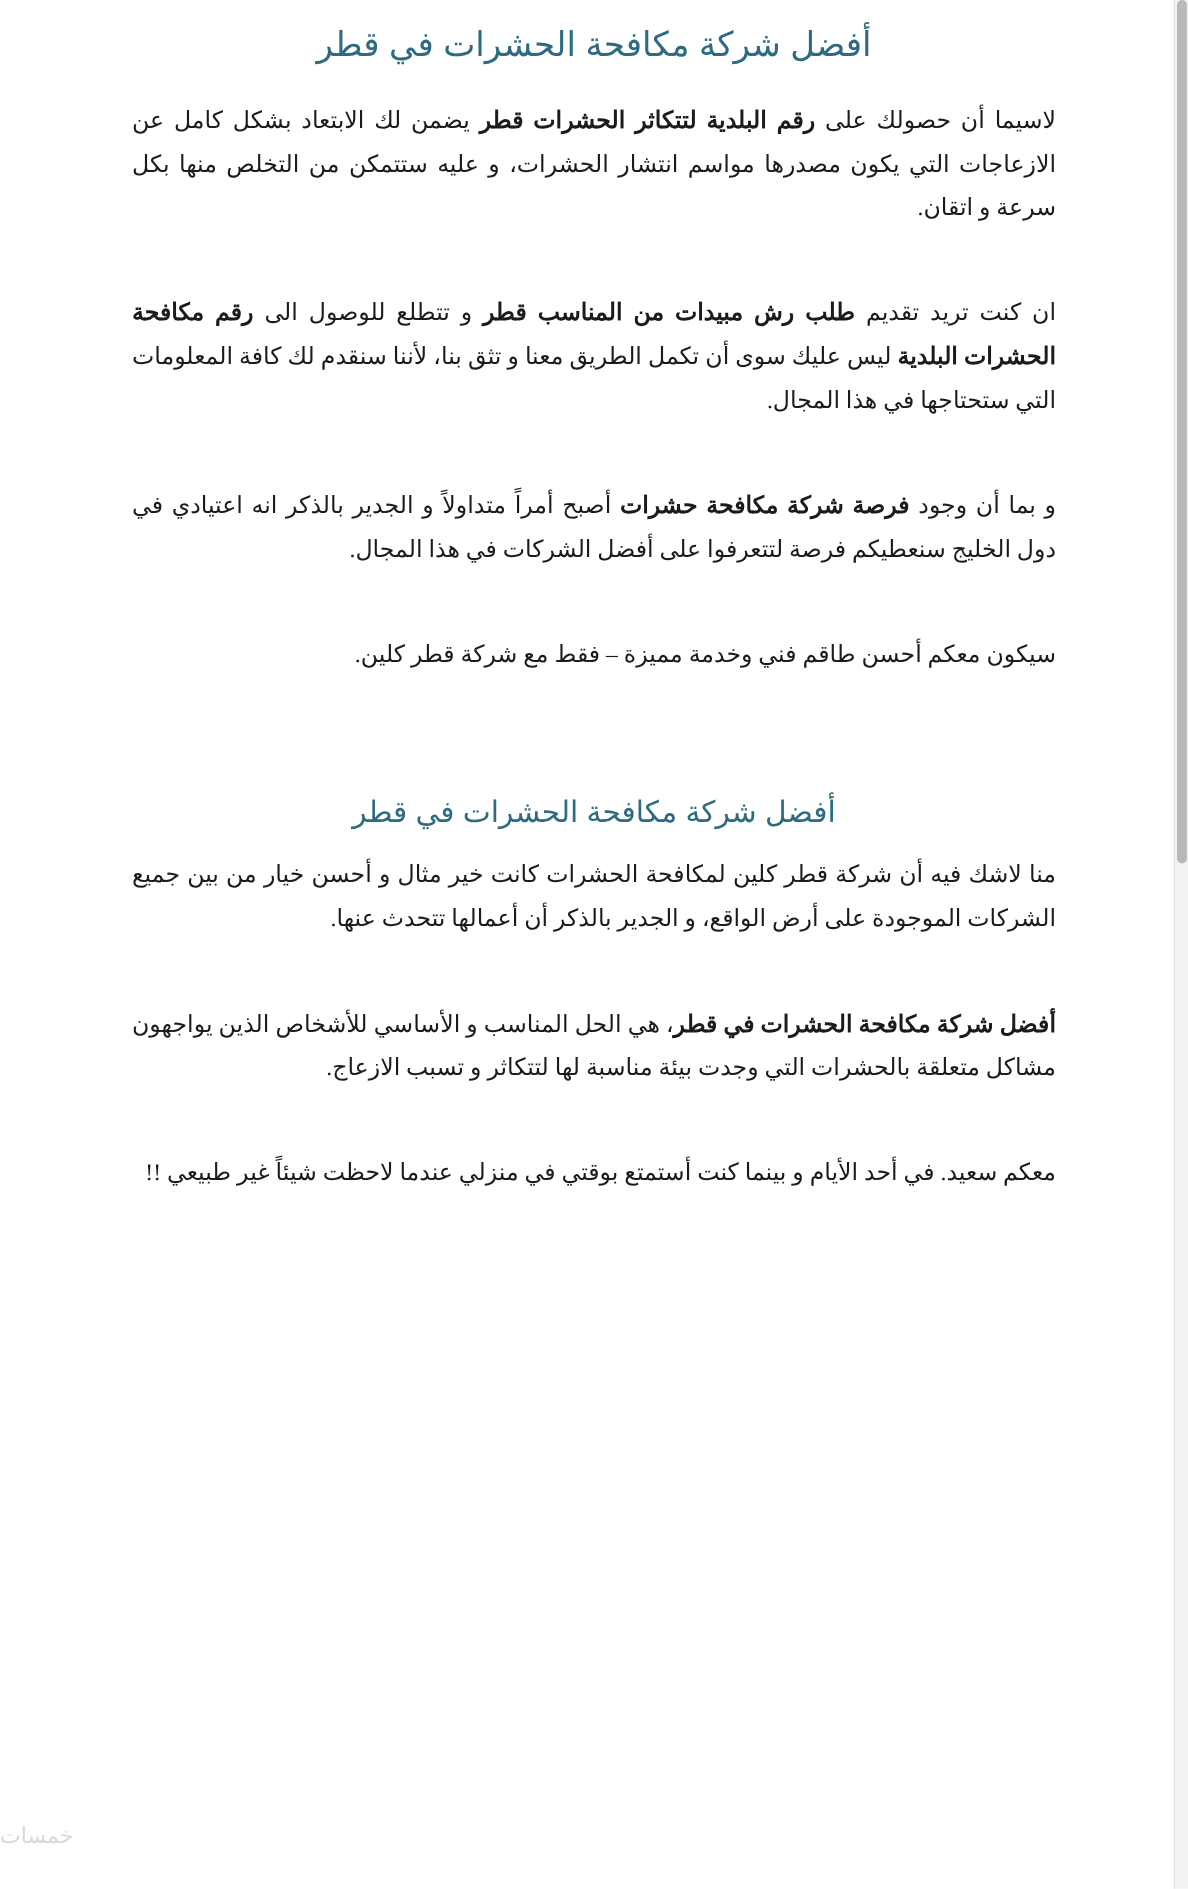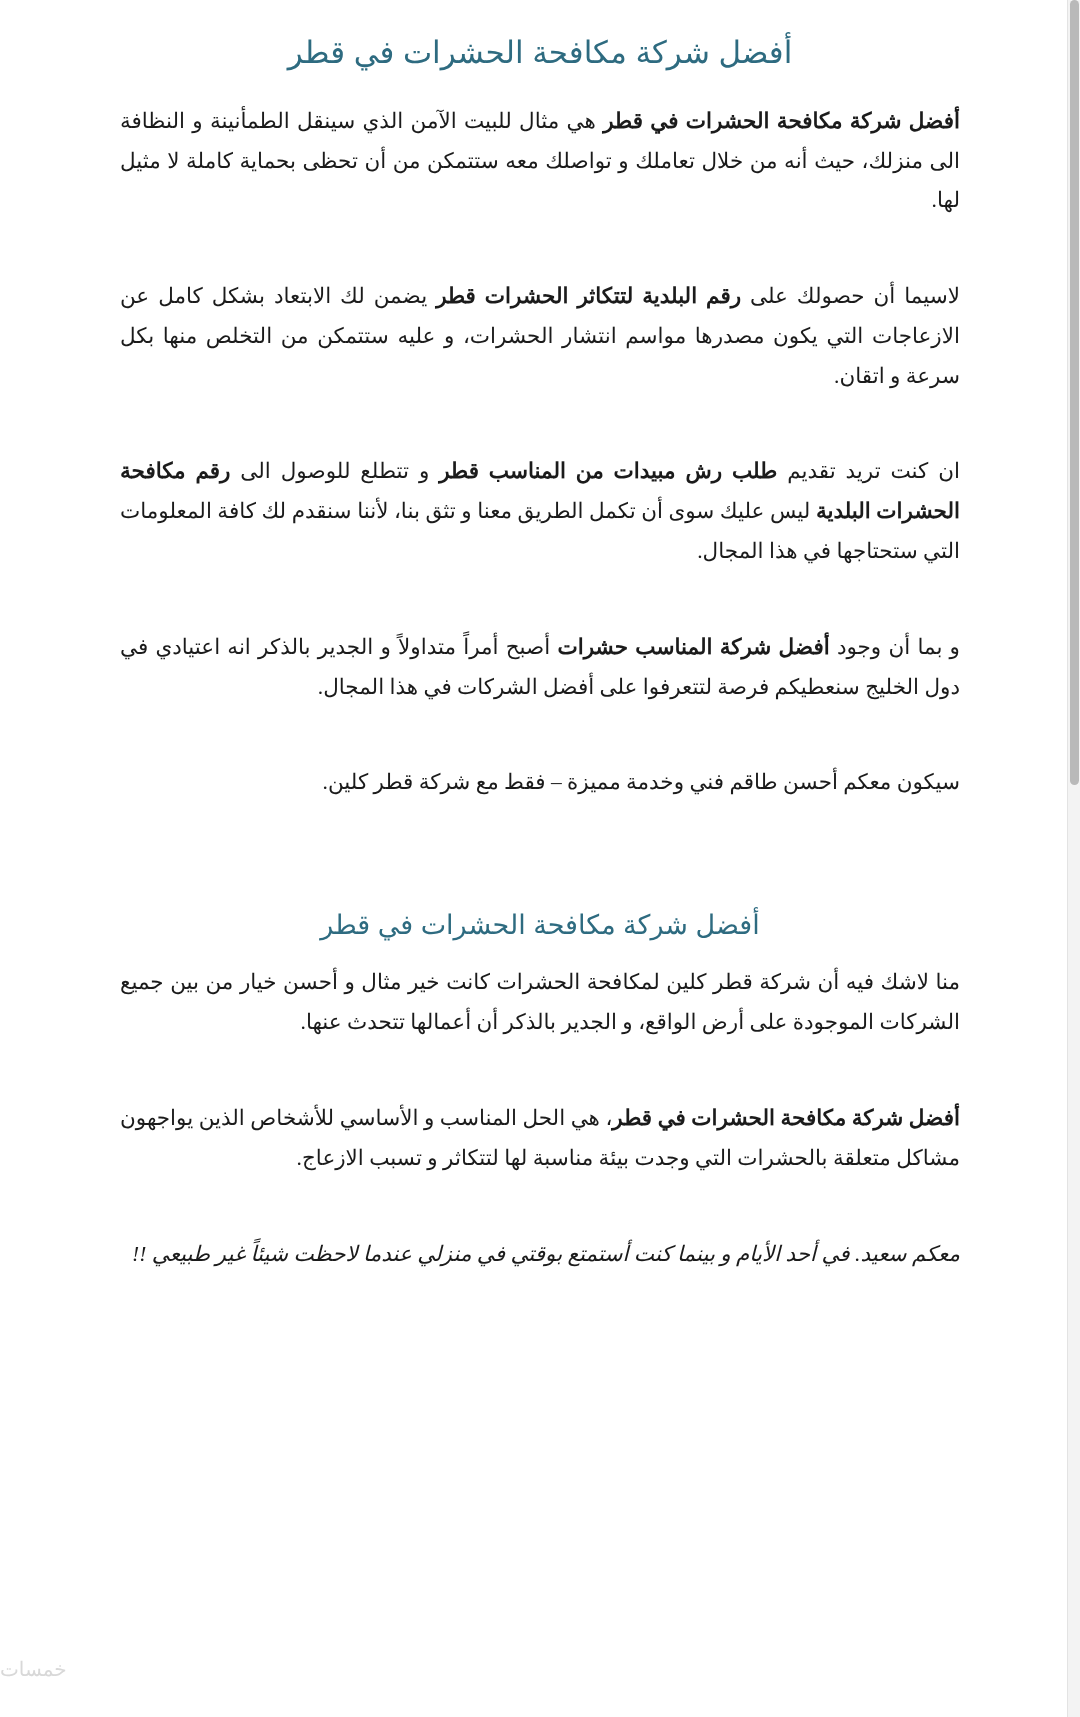--- a/index.html
+++ b/index.html
@@ -17,21 +17,21 @@
   }
   .page {
     position: absolute;
     inset: 0;
     background: #ffffff;
     padding: 0;
   }
   .content {
     width: 840px;
     margin: 0 auto;
-    padding-top: 32px;
+    padding-top: 20px;
     direction: rtl;
     text-align: right;
   }
   h1.doc-title, h2.section-title {
     color: #2e6b80;
     font-weight: normal;
     font-family: "Liberation Sans", sans-serif;
     margin: 0;
     line-height: 1.35;
   }
@@ -46,21 +46,21 @@
     margin-top: 18px;
     margin-bottom: 20px;
   }
   p.para {
     font-size: 21.5px;
     line-height: 1.85;
     margin: 0 0 56px 0;
     text-align: justify;
     text-justify: inter-word;
   }
-  p.para:last-child { margin-bottom: 0; font-style: italic; }
+  p.para:last-child { margin-bottom: 0; }
   p.center {
     text-align: right;
   }
   b, strong { font-weight: bold; }
   .gap-lg { height: 30px; }
   
   .scrollbar-track {
     position: absolute;
     top: 0;
     right: 0;
@@ -101,24 +101,23 @@
 <body>
 
 <div class="page">
 
   <div class="page-edge-left"></div>
 
   <div class="content">
 
     <h1 class="doc-title">أفضل شركة مكافحة الحشرات في قطر</h1>
 
-    <p class="para"><b>أفضل شركة مكافحة الحشرات في قطر</b> هي مثال للبيت الآمن الذي سينقل الطمأنينة و النظافة الى منزلك، حيث أنه من خلال تعاملك و تواصلك معه ستتمكن من أن تحظى بحماية كاملة لا مثيل لها.</p>
     <p class="para">لاسيما أن حصولك على <b>رقم البلدية لتتكاثر الحشرات قطر</b> يضمن لك الابتعاد بشكل كامل عن الازعاجات التي يكون مصدرها  مواسم انتشار الحشرات، و عليه ستتمكن من التخلص منها بكل سرعة و اتقان.</p>
     <p class="para">ان كنت تريد تقديم <b>طلب رش مبيدات من المناسب قطر</b> و تتطلع للوصول الى <b>رقم مكافحة الحشرات البلدية</b> ليس عليك سوى أن تكمل الطريق معنا و تثق بنا، لأننا سنقدم لك كافة المعلومات التي ستحتاجها في هذا المجال.</p>
-    <p class="para">و بما أن وجود <b>أفضل شركة المناسب حشرات</b> أصبح أمراً متداولاً و الجدير بالذكر انه اعتيادي في دول الخليج سنعطيكم فرصة لتتعرفوا على أفضل الشركات في هذا المجال.</p>
+    <p class="para">و بما أن وجود <b>فرصة شركة مكافحة حشرات</b> أصبح أمراً متداولاً و الجدير بالذكر انه اعتيادي في دول الخليج سنعطيكم فرصة لتتعرفوا على أفضل الشركات في هذا المجال.</p>
     <p class="para center">سيكون معكم أحسن طاقم فني وخدمة مميزة – فقط مع شركة قطر كلين.</p>
 
     <div class="gap-lg"></div>
 
     <h2 class="section-title">أفضل شركة مكافحة الحشرات في قطر</h2>
 
     <p class="para">منا لاشك فيه أن شركة قطر كلين لمكافحة الحشرات كانت خير مثال و أحسن خيار من بين جميع الشركات الموجودة على أرض الواقع، و الجدير بالذكر أن أعمالها تتحدث عنها.</p>
     <p class="para"><b>أفضل شركة مكافحة الحشرات في قطر</b>، هي الحل المناسب و الأساسي للأشخاص الذين يواجهون مشاكل متعلقة بالحشرات التي وجدت بيئة مناسبة لها لتتكاثر و تسبب الازعاج.</p>
     <p class="para">معكم سعيد. في أحد الأيام و بينما كنت أستمتع بوقتي في منزلي عندما لاحظت شيئاً غير طبيعي !!</p>
 

